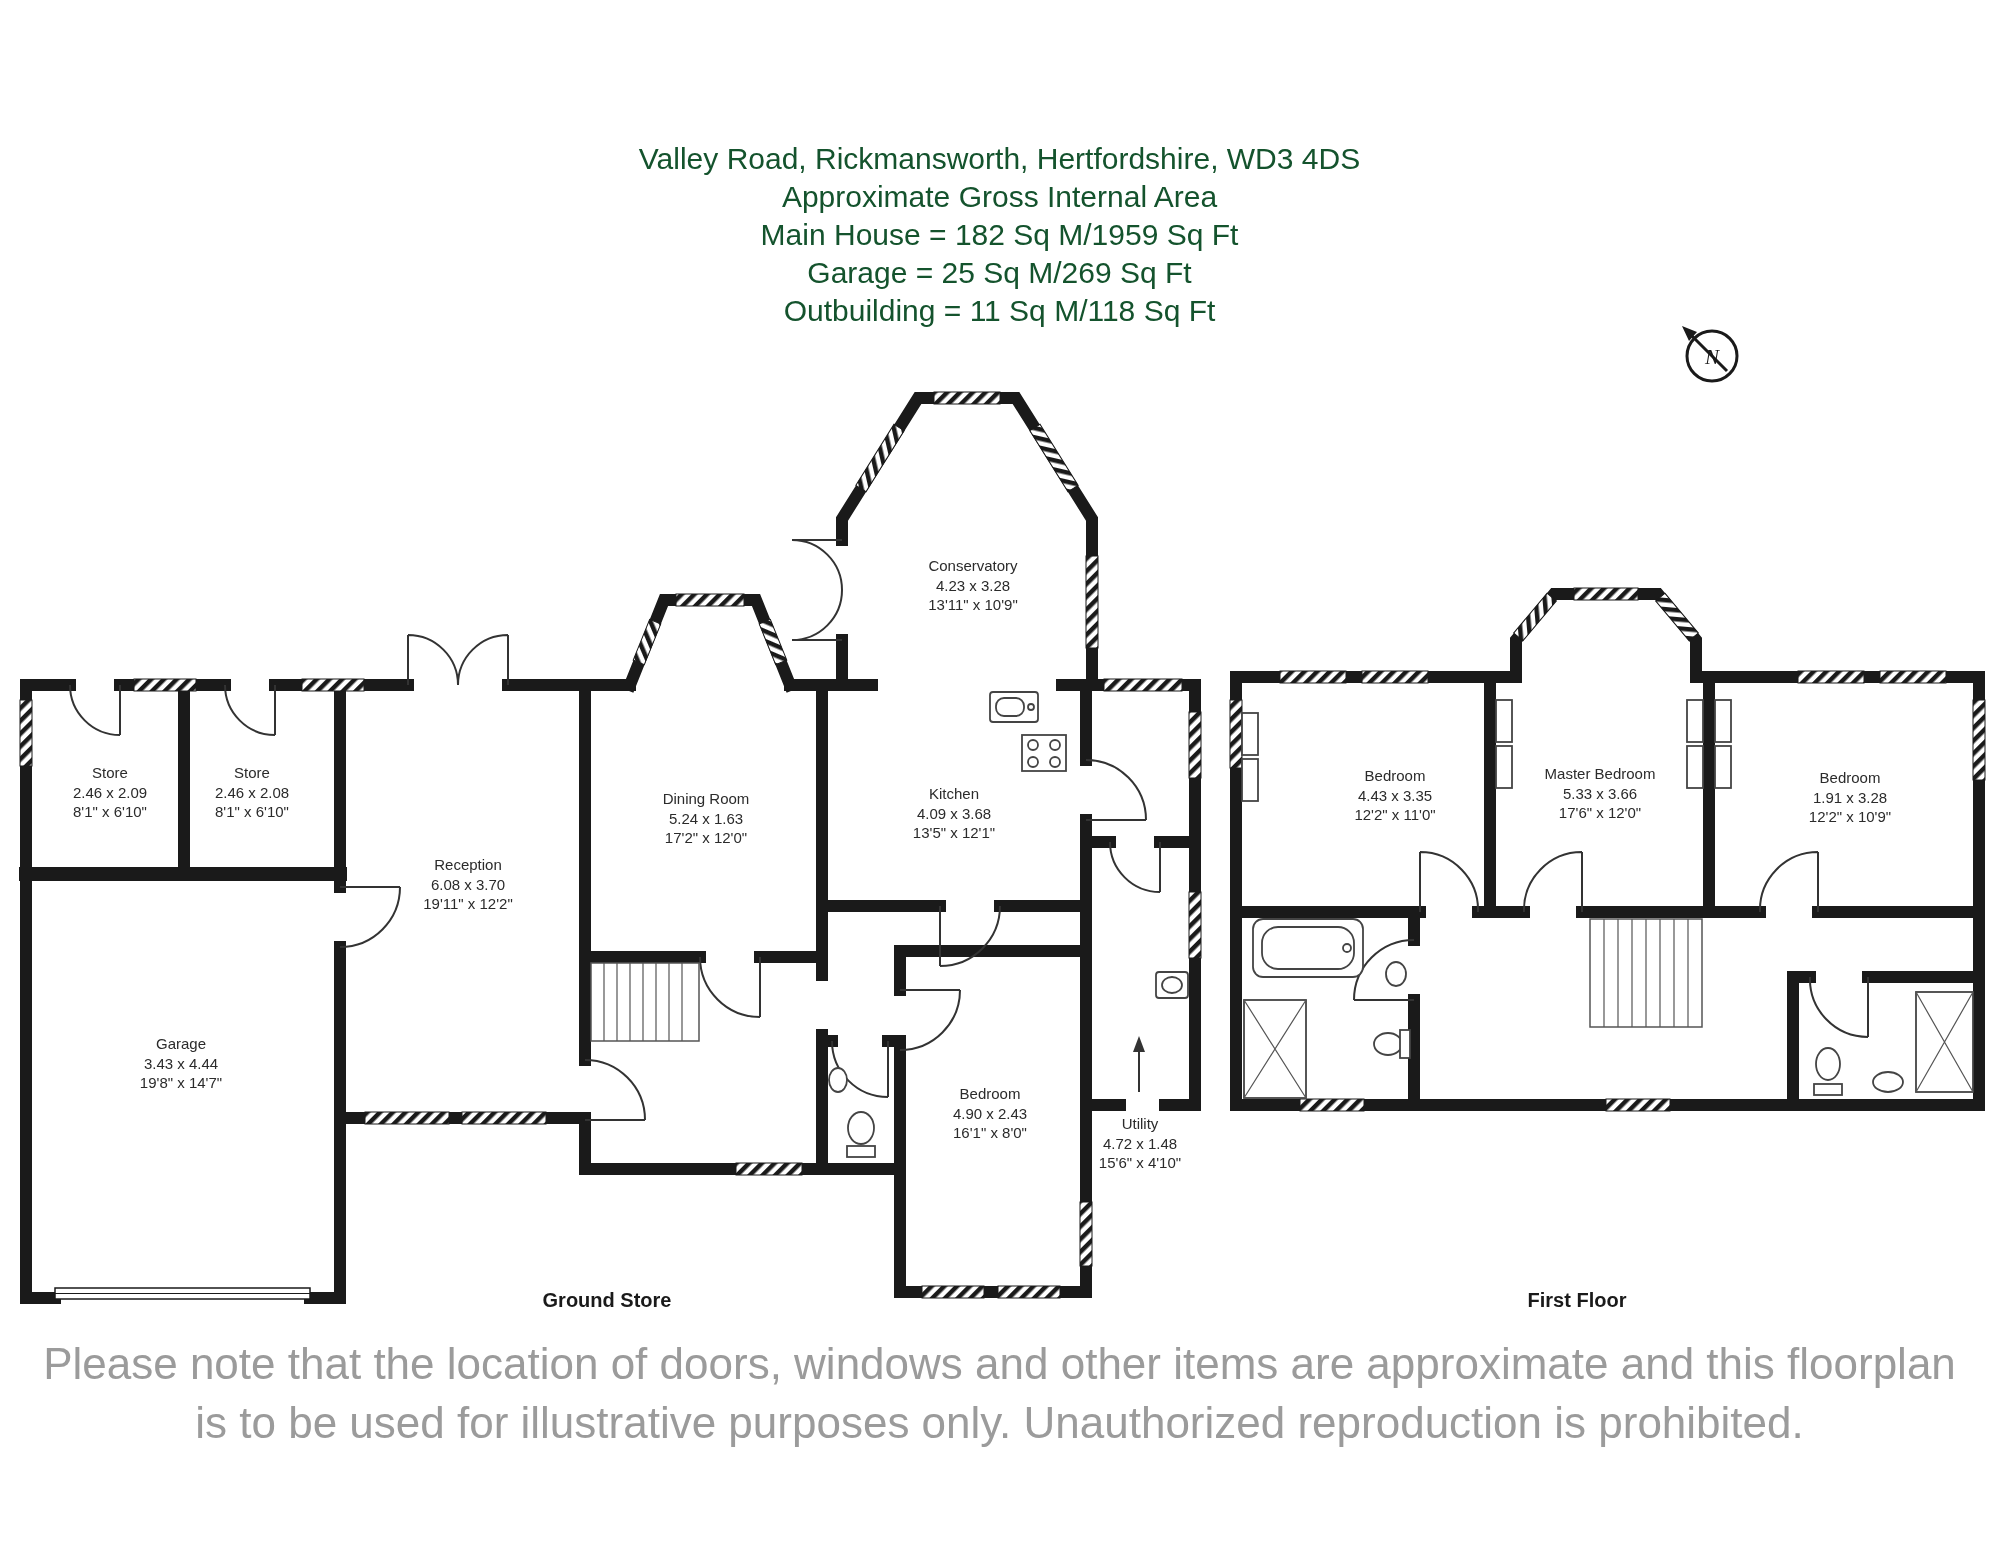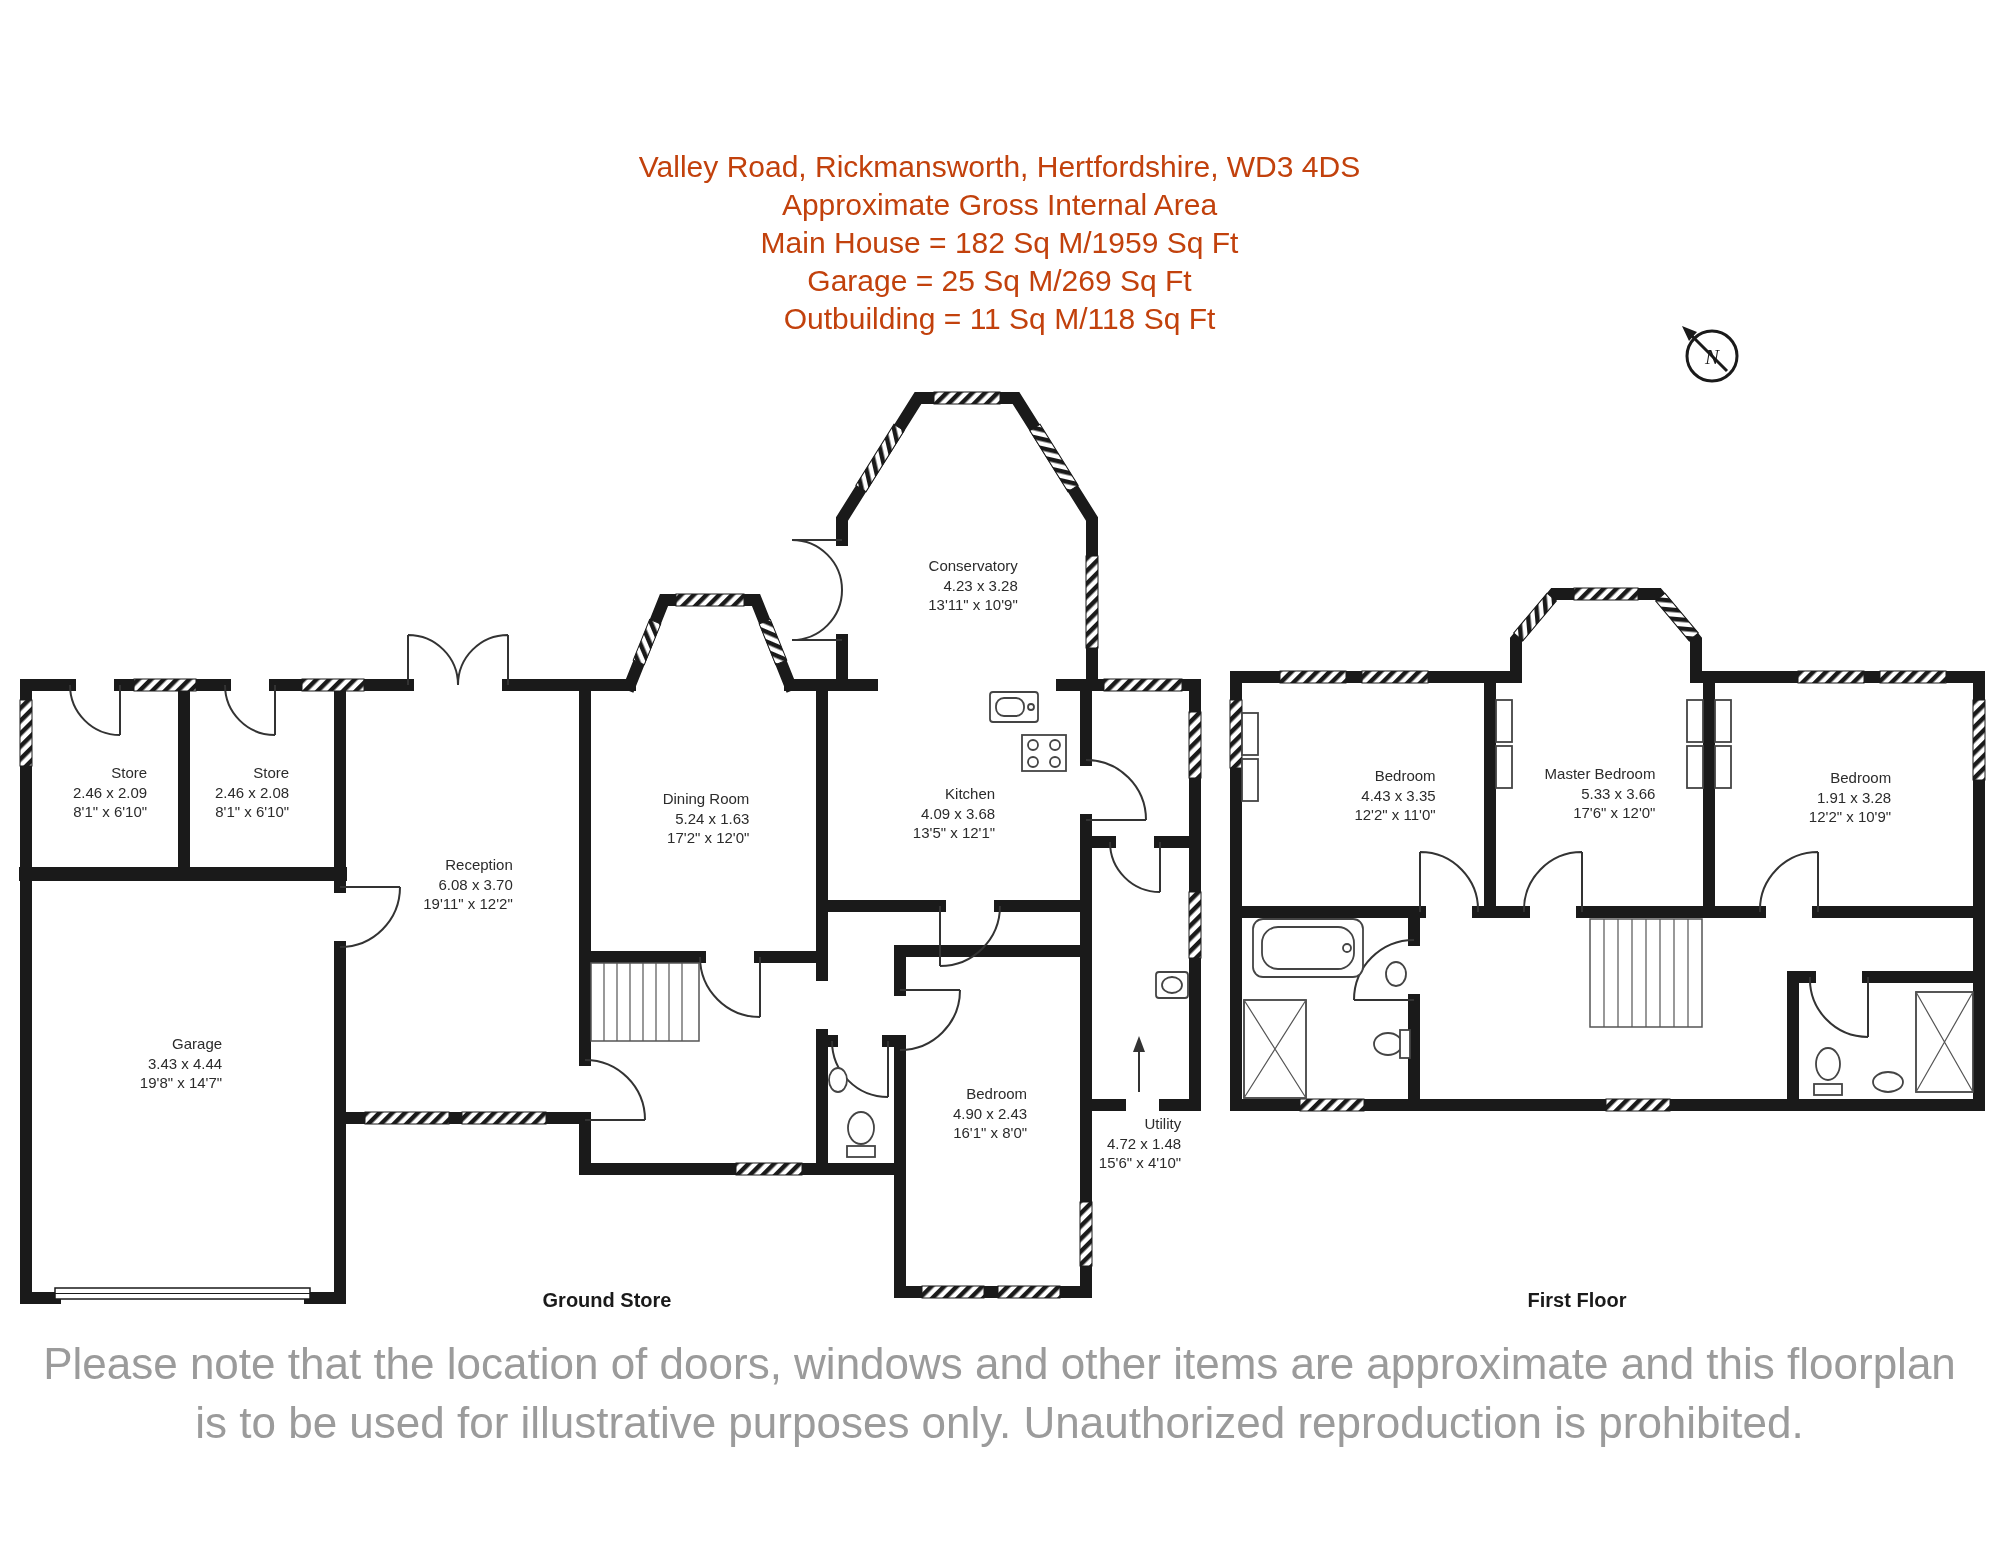--- a/index.html
+++ b/index.html
@@ -1,20 +1,20 @@
 <!DOCTYPE html>
 <html><head>
 <meta charset="utf-8">
 <style>
   html,body{margin:0;padding:0;background:#fff;}
   .canvas{position:relative;width:1999px;height:1545px;background:#ffffff;overflow:hidden;
           font-family:"Liberation Sans", sans-serif;color:#1a1a1a;}
-  .hdr{position:absolute;top:148px;left:0;width:100%;text-align:center;
-       font-size:30px;line-height:38px;color:#c2410c;}
-  .room-label{position:absolute;transform:translate(-50%,-50%);text-align:right;
+  .hdr{position:absolute;top:140px;left:0;width:100%;text-align:center;
+       font-size:30px;line-height:38px;color:#14532d;}
+  .room-label{position:absolute;transform:translate(-50%,-50%);text-align:center;
        font-size:15px;line-height:1.3;color:#2b2b2b;white-space:nowrap;}
   .room-label .rn{font-size:15px;}
   .floor-label{position:absolute;transform:translate(-50%,-50%);font-weight:bold;
        font-size:20px;color:#1a1a1a;white-space:nowrap;}
   .footer{position:absolute;top:1334px;left:50%;transform:translateX(-50%);
        width:1950px;text-align:center;font-size:44px;line-height:1.35;color:#9b9b9b;}
   svg.plan{position:absolute;left:0;top:0;}
   .walls{stroke:#1a1a1a;stroke-width:12;fill:none;stroke-linecap:square;stroke-linejoin:miter;}
   .walls-thick{stroke:#1a1a1a;stroke-width:14;fill:none;stroke-linecap:square;}
   .door{stroke:#333;stroke-width:2;fill:none;}

